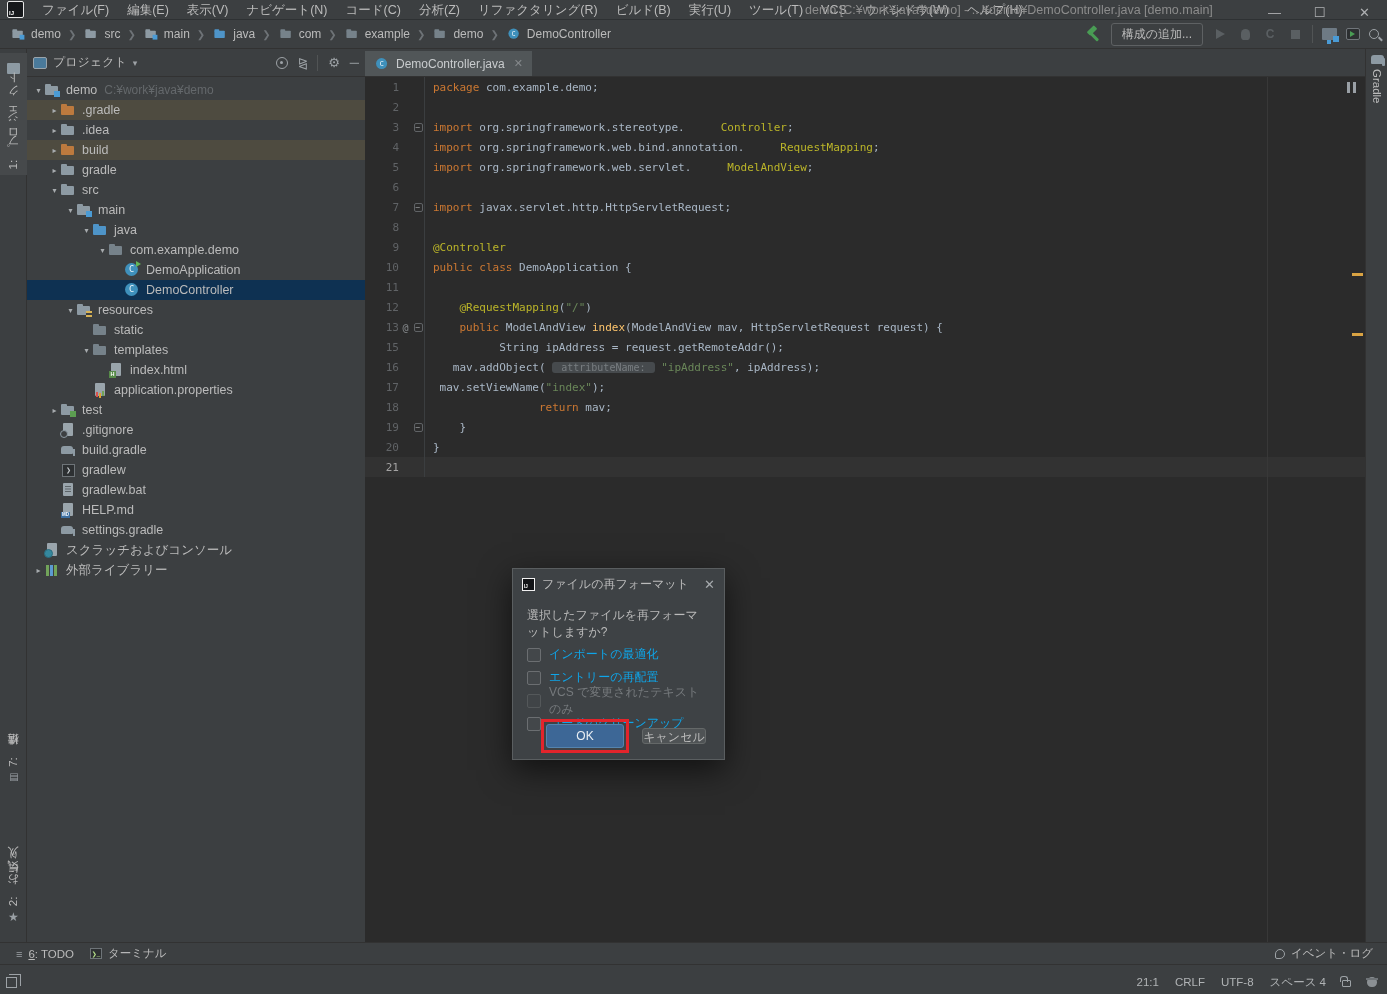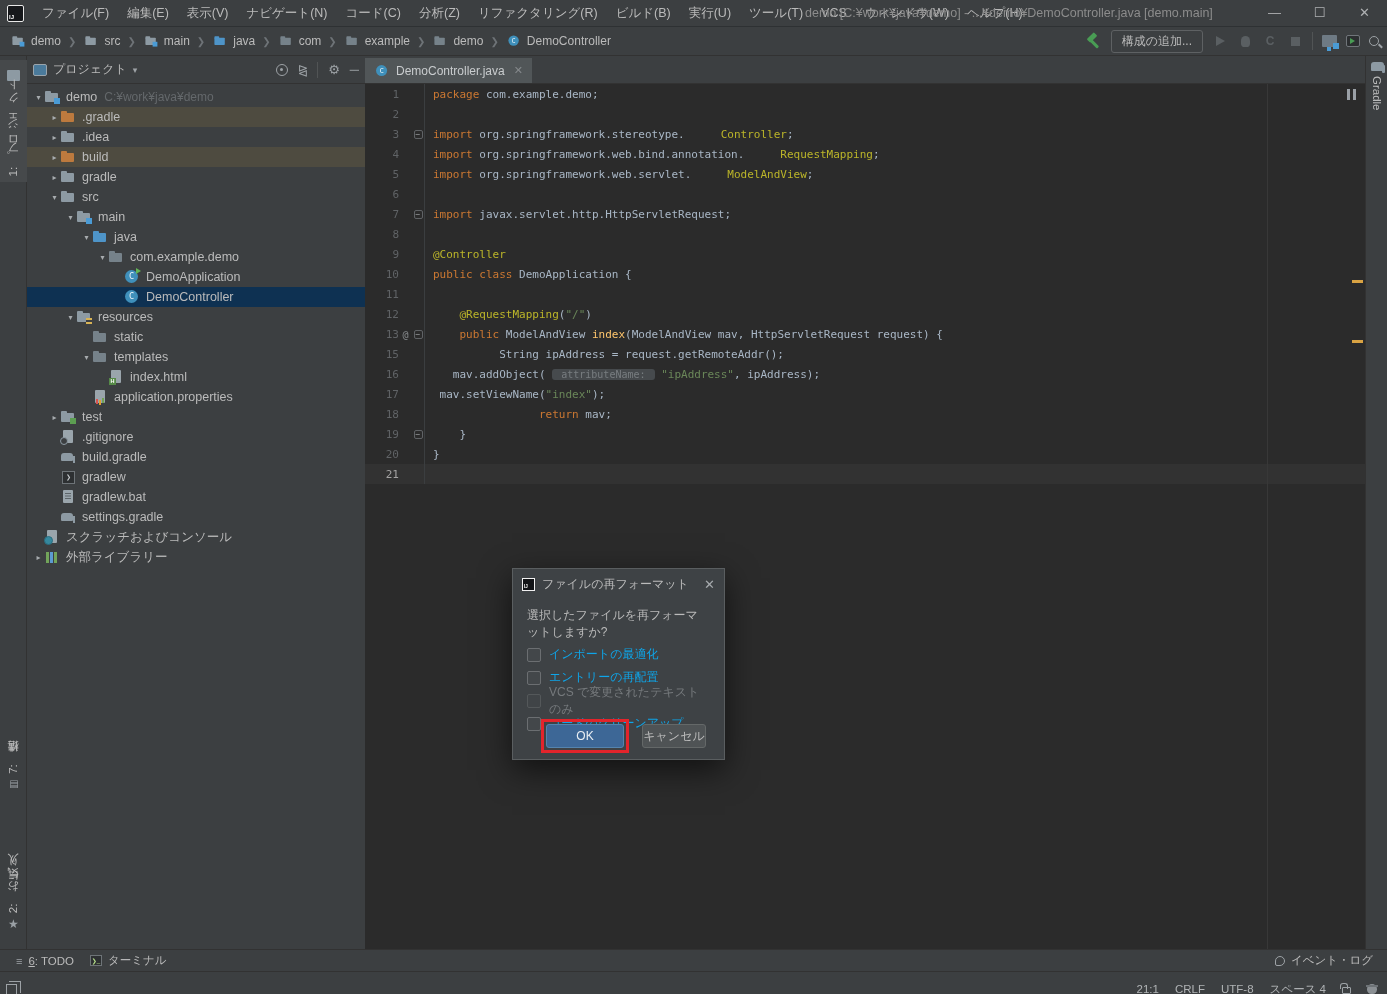--- a/index.html
+++ b/index.html
@@ -1,18 +1,18 @@
 <!DOCTYPE html>
 <html><head>
 <meta charset="utf-8">
 <style>
   * { margin:0; padding:0; box-sizing:border-box; }
   html,body { width:1387px; height:994px; overflow:hidden; background:#2b2b2b;
               font-family:"Liberation Sans","DejaVu Sans",sans-serif; }
-  .titlebar { height:27px; background:#3c3f41; display:flex; align-items:center; position:relative; border-bottom:1px solid #2e3133;}
+  .titlebar { height:20px; background:#3c3f41; display:flex; align-items:center; position:relative; border-bottom:1px solid #2e3133;}
   .logo { width:17px; height:17px; margin:0 9px 0 7px; background:#16181b; border:1.5px solid #e8e8e8; border-radius:2px; color:#fff; font-size:6px; font-weight:bold; display:flex; align-items:flex-end; justify-content:flex-start; padding:1px;}
   .menus { display:flex; }
   .menu-item { color:#bbbbbb; font-size:12.5px; padding:0 9px; line-height:28px; cursor:default;}
   .win-title { position:absolute; left:805px; color:#8c8c8c; font-size:12.5px; line-height:28px; white-space:nowrap;}
   .winbtns { position:absolute; right:0; top:0; display:flex; height:28px;}
   .winbtn { width:45px; text-align:center; line-height:26px; color:#afb1b3; font-size:13px;}
   .toolbar { height:29px; background:#3c3f41; border-bottom:1px solid #323232; display:flex; align-items:center; position:relative;}
   .crumbs { display:flex; align-items:center; margin-left:10px;}
   .crumb { display:flex; align-items:center; color:#bbbbbb; font-size:12px; gap:5px;}
   .crumb-sep { color:#6e7377; font-size:10px; margin:0 7px; }
@@ -121,21 +121,21 @@
   .dlg-close { color:#a7abae; font-size:13px;}
   .dlg-q { color:#bbbbbb; font-size:12px; padding:8px 14px 2px 14px;}
   .cbrow { display:flex; align-items:center; gap:8px; padding:0 14px; height:23px;}
   .cbox { width:14px; height:14px; background:#43474a; border:1px solid #6b6e71; border-radius:2px; flex:none;}
   .cbrow.dis .cbox { border-color:#54585a; background:#404447;}
   .cblabel { color:#0ea5e9; font-size:12px;}
   .cbrow.dis .cblabel { color:#75797c;}
   .dlg-btns { position:absolute; left:28px; top:150px; display:flex; align-items:center;}
   .okwrap { border:3px solid #e3242b; padding:2px;}
   .okbtn { width:78px; height:24px; background:#3d6796; border:1px solid #5584ad; border-radius:3px; color:#e8eef3; font-size:12px;}
-  .cancelbtn { width:64px; height:24px; background:#4f5355; border:1px solid #646868; border-radius:3px; color:#bbbbbb; font-size:12px; margin-left:13px;}
+  .cancelbtn { width:64px; height:16px; background:#4f5355; border:1px solid #646868; border-radius:3px; color:#bbbbbb; font-size:12px; margin-left:13px;}
   .botbar { height:22px; background:#3c3f41; border-top:1px solid #323232; display:flex; align-items:center; position:relative;}
   .bitem { display:flex; align-items:center; gap:6px; color:#bbbbbb; font-size:11.5px; margin-left:16px;}
   .listico { color:#9da2a6; font-size:11px;}
   .termico { width:12px; height:11px; background:#2d3032; border:1px solid #6e7478; color:#b7e28a; font-size:6px; line-height:10px; text-align:center;}
   .eventlog { position:absolute; right:14px; display:flex; align-items:center; gap:6px; color:#bbbbbb; font-size:11.5px;}
   .bubble { width:10px; height:10px; border:1.5px solid #9da2a6; border-radius:50% 50% 50% 2px;}
   .statusbar { height:35px; background:#3c3f41; border-top:1px solid #323232; display:flex; align-items:center; position:relative;}
   .sb-left { margin-left:6px; width:11px; height:11px; border:1.3px solid #9da2a6; position:relative;}
   .sb-left:after { content:""; position:absolute; left:2px; top:-4px; width:11px; height:11px; border:1.3px solid #9da2a6; border-bottom:none; border-left:none;}
   .sb-right { position:absolute; right:10px; display:flex; align-items:center; gap:16px; color:#b0b3b5; font-size:11.5px;}
@@ -379,20 +379,25 @@
           <span class="ico shell"></span>
           <span class="tlabel">gradlew</span>
         </div>
         <div class="trow" style="padding-left: 22px;">
           <span class="arrow"></span>
           <span class="ico bat file-base"></span>
           <span class="tlabel">gradlew.bat</span>
         </div>
         <div class="trow" style="padding-left: 22px;">
           <span class="arrow"></span>
+          <span class="ico md file-base"></span>
+          <span class="tlabel">HELP.md</span>
+        </div>
+        <div class="trow" style="padding-left: 22px;">
+          <span class="arrow"></span>
           <span class="ico gradlef"></span>
           <span class="tlabel">settings.gradle</span>
         </div>
         <div class="trow" style="padding-left: 6px;">
           <span class="arrow"></span>
           <span class="ico scratch file-base"></span>
           <span class="tlabel">スクラッチおよびコンソール</span>
         </div>
         <div class="trow" style="padding-left: 6px;">
           <span class="arrow">▸</span>

